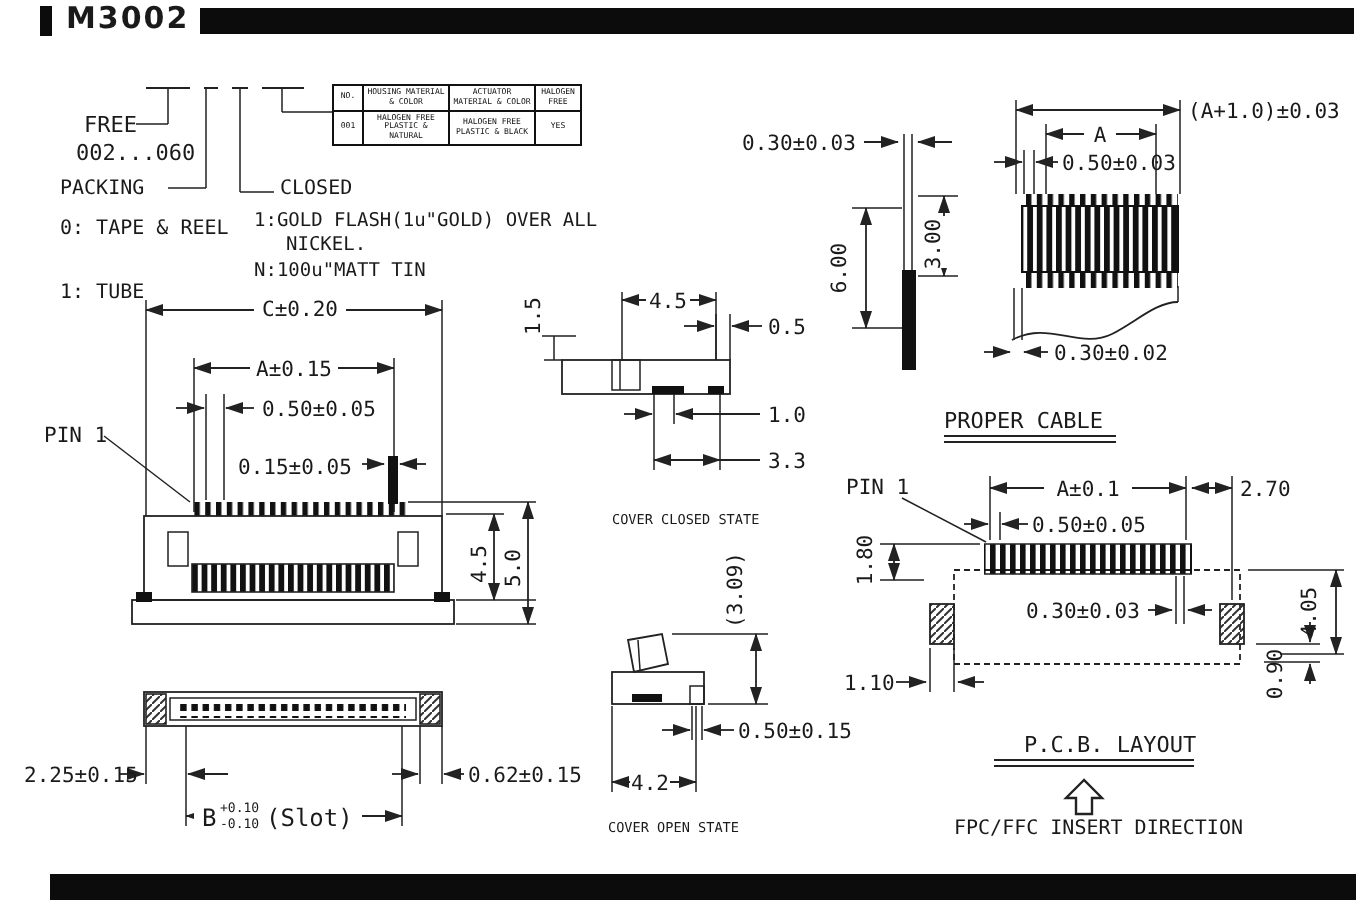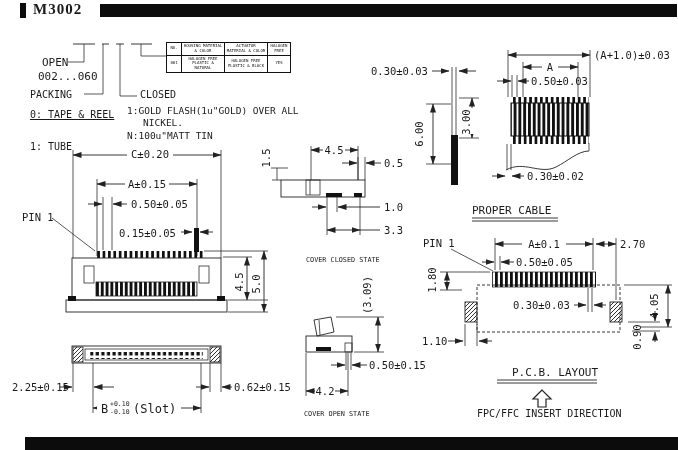--- a/index.html
+++ b/index.html
@@ -22,29 +22,29 @@
   .d{font-size:10.5px;} .d12{font-size:12px;} .d65{font-size:6.5px;}
   .ds{font-size:6.8px;} .t{font-size:11px;} .n{font-size:10px;}
   .mid{text-anchor:middle;}
 </style>
 </head>
 <body>
 
 <div class="sheet">
 
   <div class="abs bar" style="left:20px;top:3px;width:6px;height:15px;"></div>
-  <div class="lbl hdr" style="left:33px;top:2px;font-family:Liberation Serif, serif;">M3002</div>
+  <div class="lbl hdr" style="left:33px;top:2px;">M3002</div>
   <div class="abs bar" style="left:100px;top:4px;width:577px;height:13px;"></div>
 
   <div class="abs bar" style="left:25px;top:437px;width:653px;height:13px;"></div>
 
-  <div class="lbl f11" style="left:42px;top:57px;">OPEN</div>
+  <div class="lbl f11" style="left:42px;top:57px;">FREE</div>
   <div class="lbl f11" style="left:38px;top:71px;">002...060</div>
   <div class="lbl f10" style="left:30px;top:90px;">PACKING</div>
-  <div class="lbl f10" style="left:30px;top:110px;text-decoration:underline;">0: TAPE &amp; REEL</div>
+  <div class="lbl f10" style="left:30px;top:110px;">0: TAPE &amp; REEL</div>
   <div class="lbl f10" style="left:30px;top:142px;">1: TUBE</div>
   <div class="lbl f10" style="left:140px;top:90px;">CLOSED</div>
   <div class="lbl f95" style="left:127px;top:106px;">1:GOLD FLASH(1u"GOLD) OVER ALL</div>
   <div class="lbl f95" style="left:127px;top:118px;margin-left:16px;">NICKEL.</div>
   <div class="lbl f95" style="left:127px;top:131px;">N:100u"MATT TIN</div>
 
   <table class="mtable">
     <tbody>
         <tr>
       <td style="width:12px;">NO.</td>

